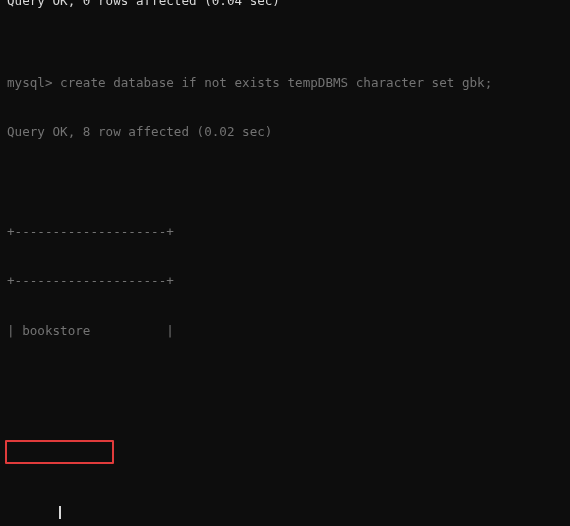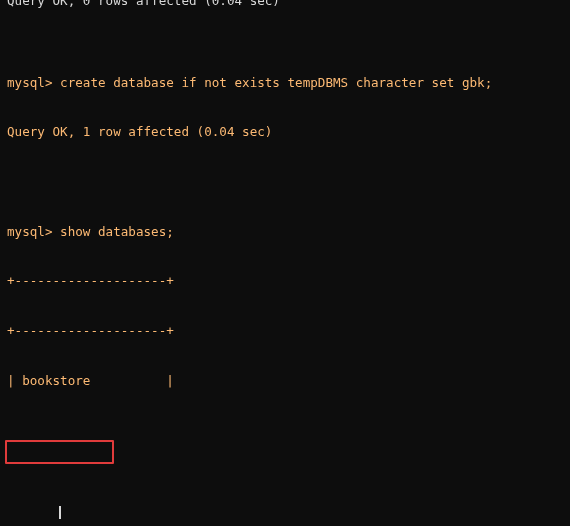--- a/index.html
+++ b/index.html
@@ -35,21 +35,21 @@
     white-space: pre;
     font-family: "DejaVu Sans Mono", "Liberation Mono", monospace;
     font-size: 12.6px;
     line-height: 16.55px;
   }
 
   .tline {
     display: block;
     white-space: pre;
     height: 16.55px;
-    color: #fdba74;
+    color: #737373;
     font-family: "DejaVu Sans Mono", "Liberation Mono", monospace;
   }
 
   
   #scrollback-clip {
     position: absolute;
     left: 0;
     top: 0;
     width: 570px;
     height: 9px;
@@ -90,23 +90,22 @@
 
 <div id="terminal">
 
   <div id="scrollback-clip">
     <span class="tline">Query OK, 0 rows affected (0.04 sec)</span>
   </div>
 
   <div id="screen">
     <span class="tline"></span>
     <span class="tline">mysql&gt; create database if not exists tempDBMS character set gbk;</span>
-    <span class="tline">Query OK, 1 row affected (0.04 sec)</span>
+    <span class="tline">Query OK, 8 row affected (0.02 sec)</span>
     <span class="tline"></span>
-    <span class="tline">mysql&gt; show databases;</span>
     <span class="tline">+--------------------+</span>
     <span class="tline">+--------------------+</span>
     <span class="tline">| bookstore          |</span>
     
     
     
     
     
     
     

